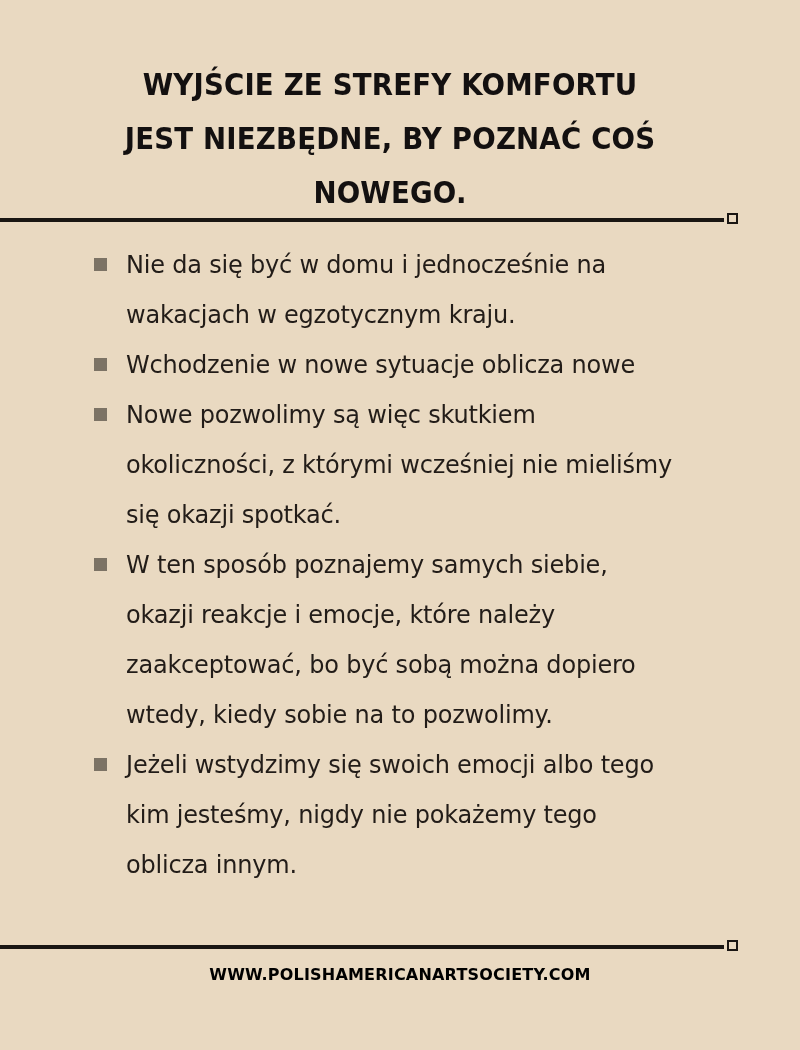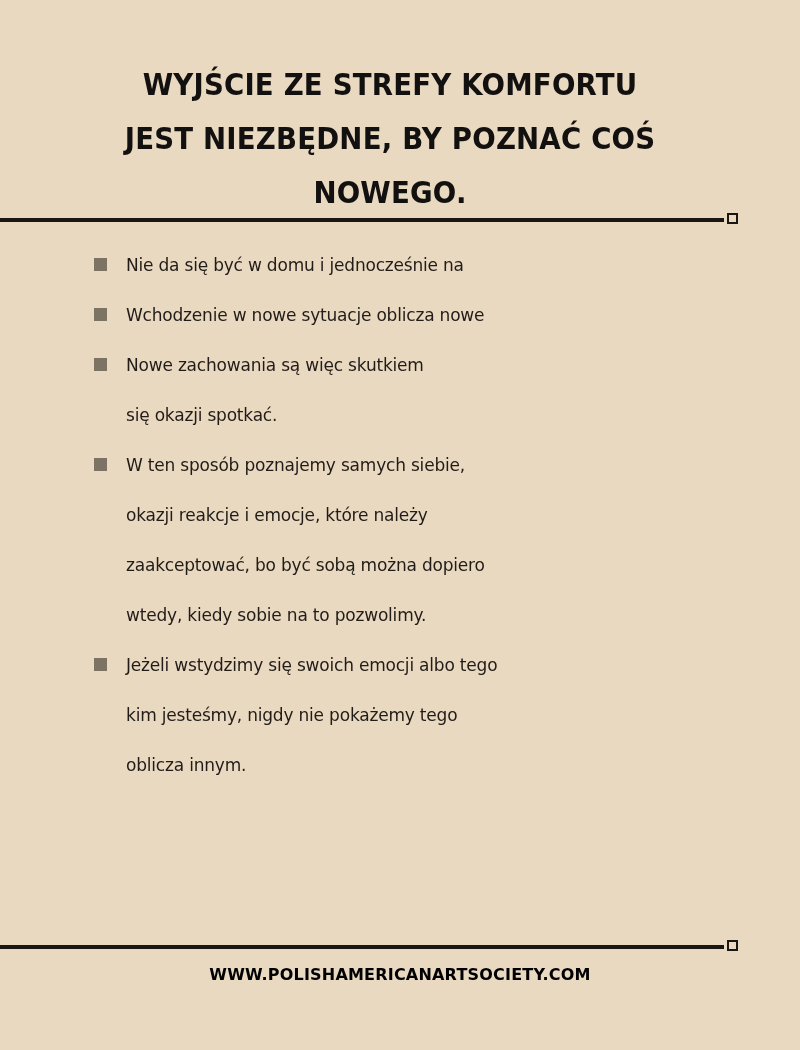--- a/index.html
+++ b/index.html
@@ -41,21 +41,21 @@
     margin: 0; padding: 0; list-style: none;
   }
   .item { position: relative; padding-left: 32px; }
   .bullet {
     position: absolute; left: 0; top: 18px;
     width: 13px; height: 13px; background: #7c7365;
   }
   .line {
     display: block;
     font-family: "DejaVu Sans", sans-serif;
-    font-size: 17px;
+    font-size: 24px;
     line-height: 50px;
     color: #221c18;
     white-space: nowrap;
     letter-spacing: -0.2px;
   }
   .footer {
     position: absolute; left: 0; top: 965px; width: 800px;
     text-align: center;
     font-family: "DejaVu Sans", sans-serif;
     font-weight: bold;
@@ -74,28 +74,30 @@
 </div>
 
 <div class="rule rule-top">
   <div class="cap"></div>
 </div>
 
 <ul class="list">
   <li class="item">
     <span class="bullet"></span>
     <span class="line">Nie da się być w domu i jednocześnie na</span>
+    <span class="line">wakacjach w egzotycznym kraju.</span>
   </li>
   <li class="item">
     <span class="bullet"></span>
     <span class="line">Wchodzenie w nowe sytuacje oblicza nowe</span>
   </li>
   <li class="item">
     <span class="bullet"></span>
-    <span class="line">Nowe zachowania są więc skutkiem</span>
+    <span class="line">Nowe pozwolimy są więc skutkiem</span>
+    <span class="line">okoliczności, z którymi wcześniej nie mieliśmy</span>
     <span class="line">się okazji spotkać.</span>
   </li>
   <li class="item">
     <span class="bullet"></span>
     <span class="line">W ten sposób poznajemy samych siebie,</span>
     <span class="line">okazji reakcje i emocje, które należy</span>
     <span class="line">zaakceptować, bo być sobą można dopiero</span>
     <span class="line">wtedy, kiedy sobie na to pozwolimy.</span>
   </li>
   <li class="item">

